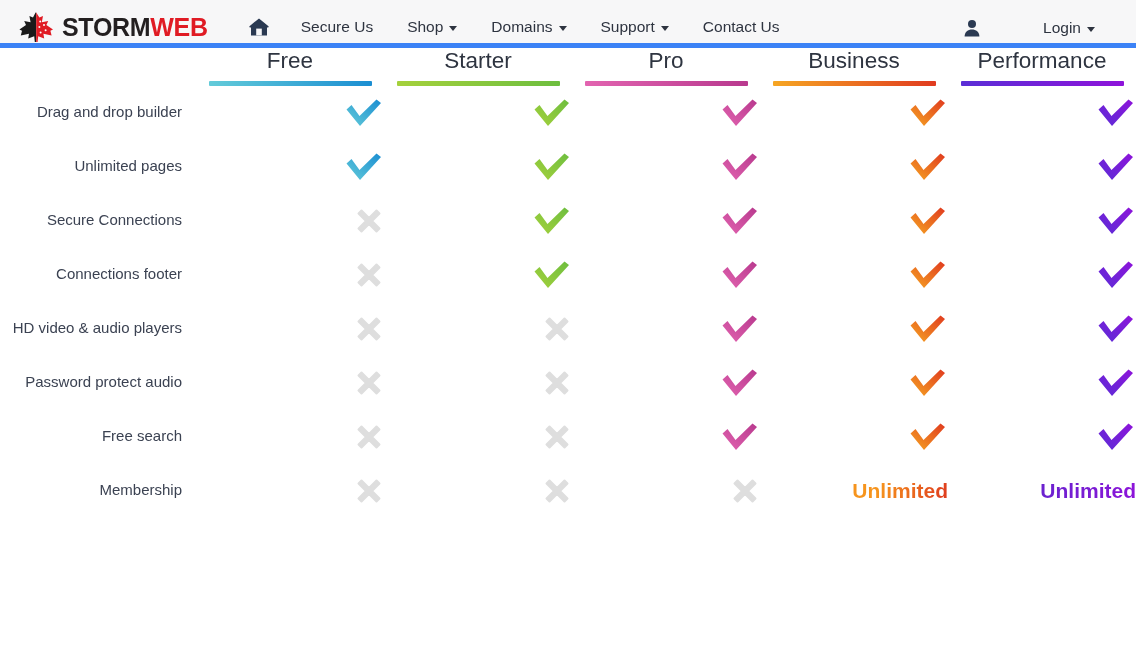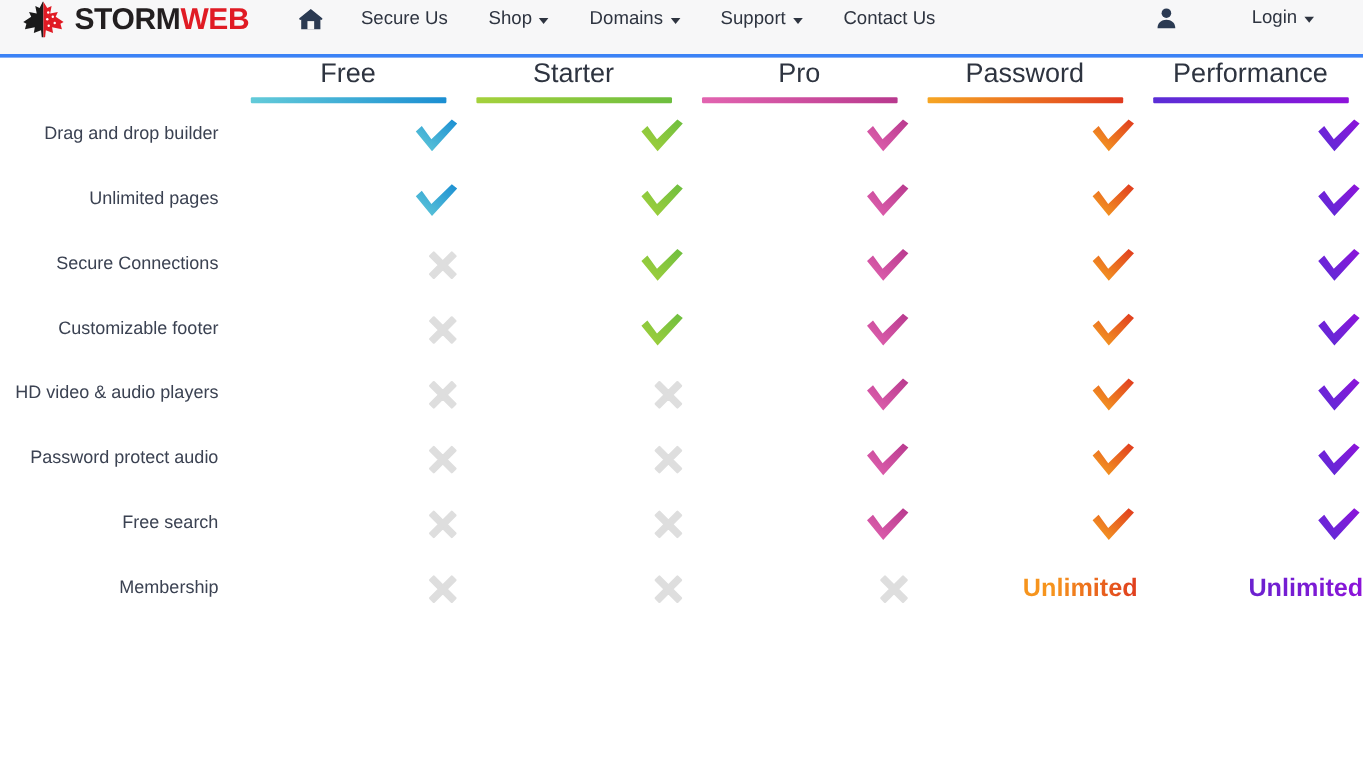--- a/index.html
+++ b/index.html
@@ -10,23 +10,23 @@
     overflow: hidden;
     background: #ffffff;
     font-family: "Liberation Sans", sans-serif;
   }
 
   
   .navbar {
     position: relative;
     height: 48px;
     background: #f7f7f8;
-    border-bottom: 3px solid #3b82f6;
+    border-bottom: 5px solid #3b82f6;
     display: flex;
-    align-items: flex-start;
+    align-items: flex-end;
     padding: 0 16px 0 18px;
   }
 
   .brand {
     display: flex;
     align-items: center;
     gap: 8px;
     margin-right: 26px;
   }
 
@@ -246,21 +246,21 @@
         <div class="plan-name">Starter</div>
         <div class="plan-bar bar-start"></div>
       </th>
 
       <th class="plan-head">
         <div class="plan-name">Pro</div>
         <div class="plan-bar bar-pro"></div>
       </th>
 
       <th class="plan-head">
-        <div class="plan-name">Password</div>
+        <div class="plan-name">Business</div>
         <div class="plan-bar bar-biz"></div>
       </th>
 
       <th class="plan-head">
         <div class="plan-name">Performance</div>
         <div class="plan-bar bar-perf"></div>
       </th>
     </tr>
   </thead>
 
@@ -397,21 +397,21 @@
               <defs>
                 <linearGradient id="chk-grad-4" x1="0" y1="1" x2="1" y2="0">
                   <stop offset="0" stop-color="#5a2ed6"></stop>
                   <stop offset="1" stop-color="#8e13da"></stop>
                 </linearGradient>
               </defs>
               <path d="M2.5 12.5 L7.5 8.0 L15.5 19.0 L32.5 2.5 L37.0 6.0 L16.0 29.0 Z" fill="url(#chk-grad-4)"></path>
             </svg></span></td>
       </tr>
       <tr>
-        <td class="feat-label">Customizable footer</td>
+        <td class="feat-label">Connections footer</td>
         <td class="cell"><span><svg width="30" height="30" viewBox="0 0 30 30" class="mark">
               <path d="M7.5 4.5 L15 12 L22.5 4.5 L25.5 7.5 L18 15 L25.5 22.5 L22.5 25.5 L15 18 L7.5 25.5 L4.5 22.5 L12 15 L4.5 7.5 Z" fill="#dedede" stroke="#dedede" stroke-width="2" stroke-linejoin="round"></path>
             </svg></span></td>
         <td class="cell"><span><svg width="40" height="32" viewBox="0 0 40 32" class="mark">
               <defs>
                 <linearGradient id="chk-grad-1" x1="0" y1="1" x2="1" y2="0">
                   <stop offset="0" stop-color="#a5d13c"></stop>
                   <stop offset="1" stop-color="#6dbe3f"></stop>
                 </linearGradient>
               </defs>

